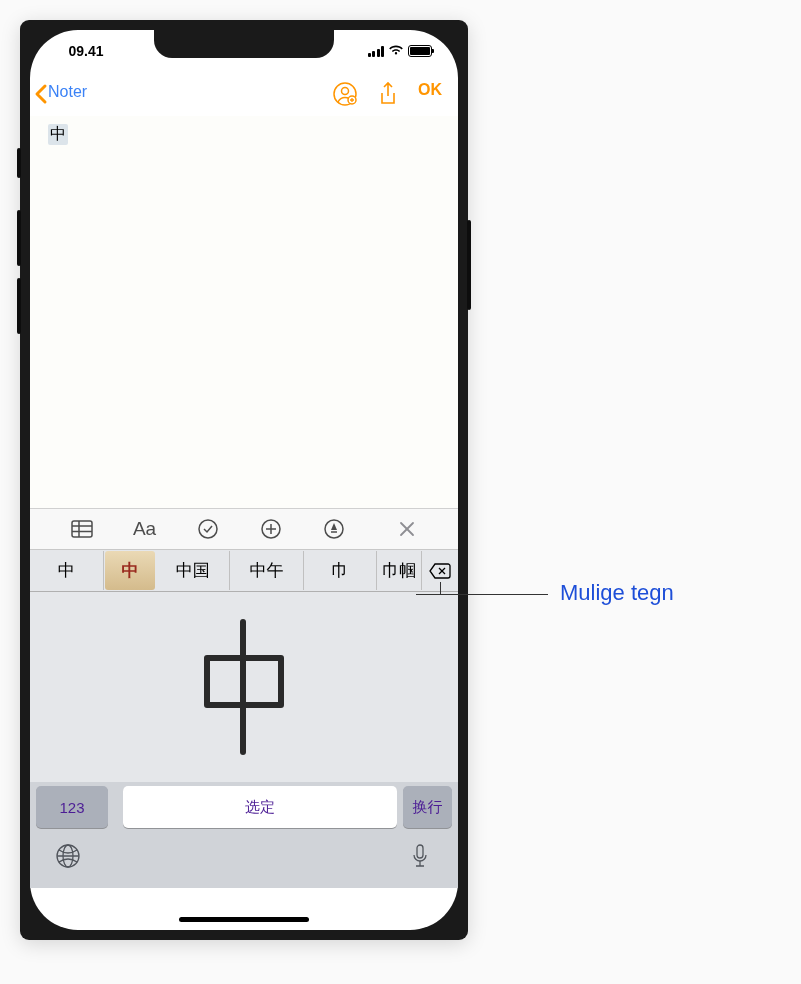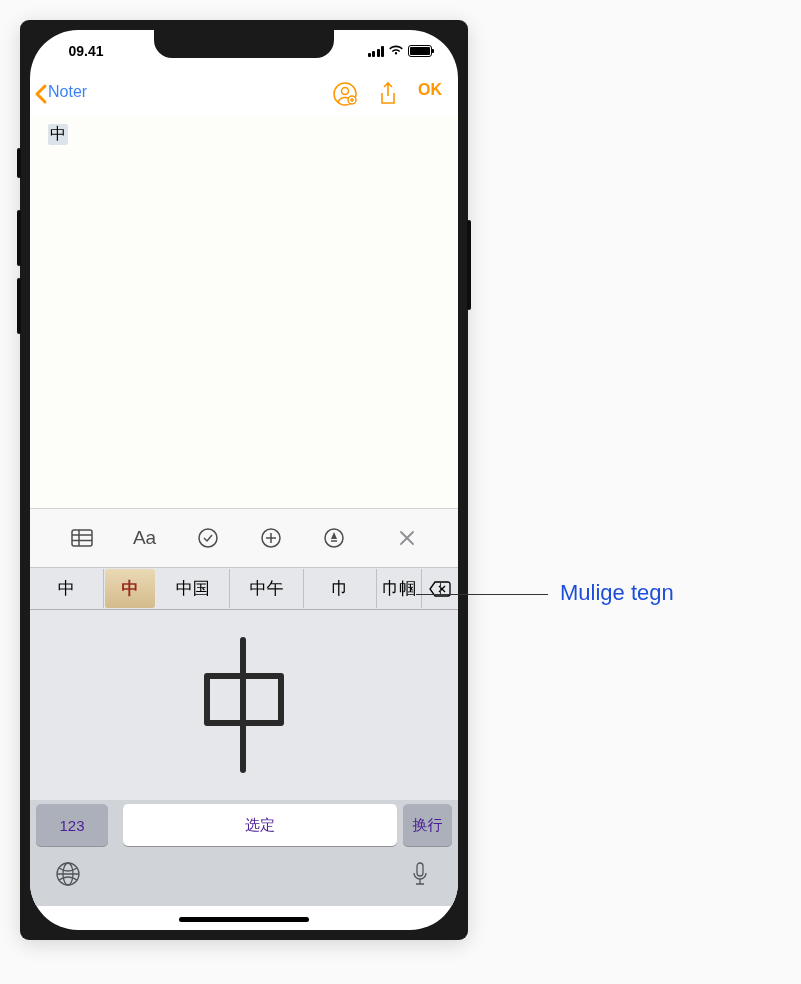--- a/index.html
+++ b/index.html
@@ -151,21 +151,21 @@
       height: 392px;
     }
     .note-char {
       display: inline-block;
       background: #dce4ea;
       padding: 0 2px;
       font-size: 16px;
       border-radius: 2px;
     }
     .notes-toolbar {
-      height: 60px;
+      height: 42px;
       display: flex;
       align-items: center;
       justify-content: space-around;
       padding: 0 20px;
       border-top: 0.5px solid #d0d0d0;
       border-bottom: 0.5px solid #c8c8c8;
       background: #f8f8f8;
     }
     .toolbar-icon {
       color: #4d4d4d;

